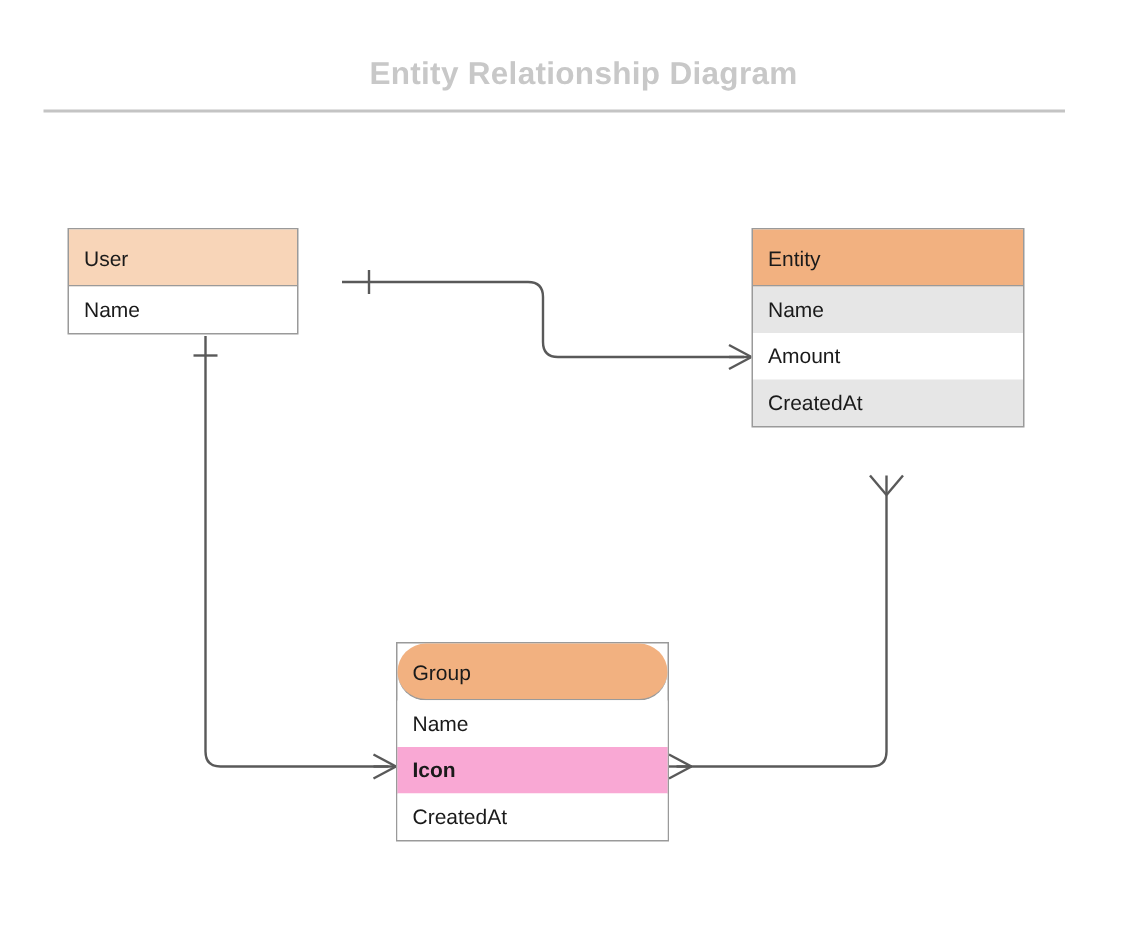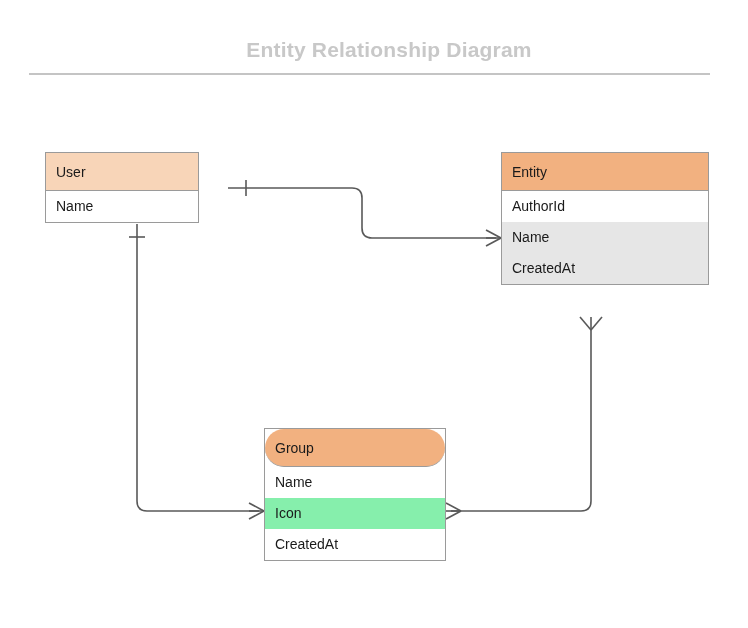--- a/index.html
+++ b/index.html
@@ -62,21 +62,21 @@
     font-size: 14px;
     color: #1a1a1a;
     white-space: nowrap;
     overflow: hidden;
   }
   .entity-row.odd  { background: #ffffff; }
   .entity-row.even { background: #e6e6e6; }
 
   
   #table-user   { left: 45px;  top: 152px; width: 154px; }
-  #table-entity { left: 501px; top: 152px; width: 208px; }
+  #table-entity { left: 501px; top: 152px; width: 182px; }
   #table-group  { left: 264px; top: 428px; width: 182px; }
 
   
   #connectors {
     position: absolute;
     left: 0;
     top: 0;
     width: 748px;
     height: 628px;
     pointer-events: none;
@@ -127,23 +127,23 @@
   </g>
 </svg>
 
 <div class="entity-table" id="table-user" style="border-color: rgb(154, 154, 154);">
   <div class="entity-header" style="background: rgb(248, 213, 184); border-bottom-color: rgb(154, 154, 154);">User</div>
   <div class="entity-row odd" style="background: rgb(255, 255, 255);">Name</div>
 </div>
 
 <div class="entity-table" id="table-entity" style="border-color: rgb(154, 154, 154);">
   <div class="entity-header" style="background: rgb(242, 177, 128); border-bottom-color: rgb(154, 154, 154);">Entity</div>
-  <div class="entity-row odd" style="background: rgb(255, 255, 255);">AuthorId</div>
   <div class="entity-row even" style="background: rgb(230, 230, 230);">Name</div>
+  <div class="entity-row odd" style="background: rgb(255, 255, 255);">Amount</div>
   <div class="entity-row even" style="background: rgb(230, 230, 230);">CreatedAt</div>
 </div>
 
 <div class="entity-table" id="table-group" style="border-color: rgb(154, 154, 154);">
   <div class="entity-header" style="background: rgb(242, 177, 128); border-bottom-color: rgb(154, 154, 154); border-radius: 19px;">Group</div>
   <div class="entity-row odd" style="background: rgb(255, 255, 255);">Name</div>
-  <div class="entity-row even" style="background: #86efac;">Icon</div>
+  <div class="entity-row even" style="background: #f9a8d4; font-weight: bold;">Icon</div>
   <div class="entity-row odd" style="background: rgb(255, 255, 255);">CreatedAt</div>
 </div>
 
 </body></html>

